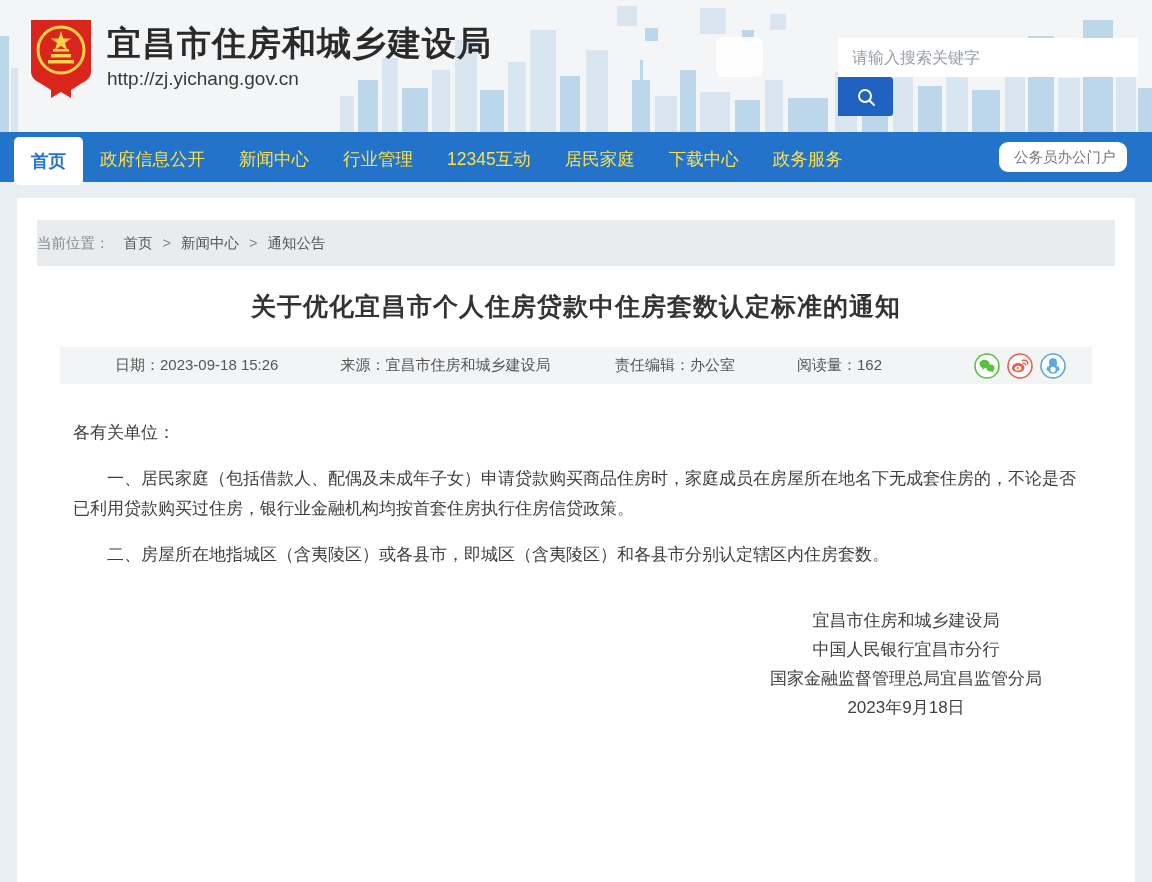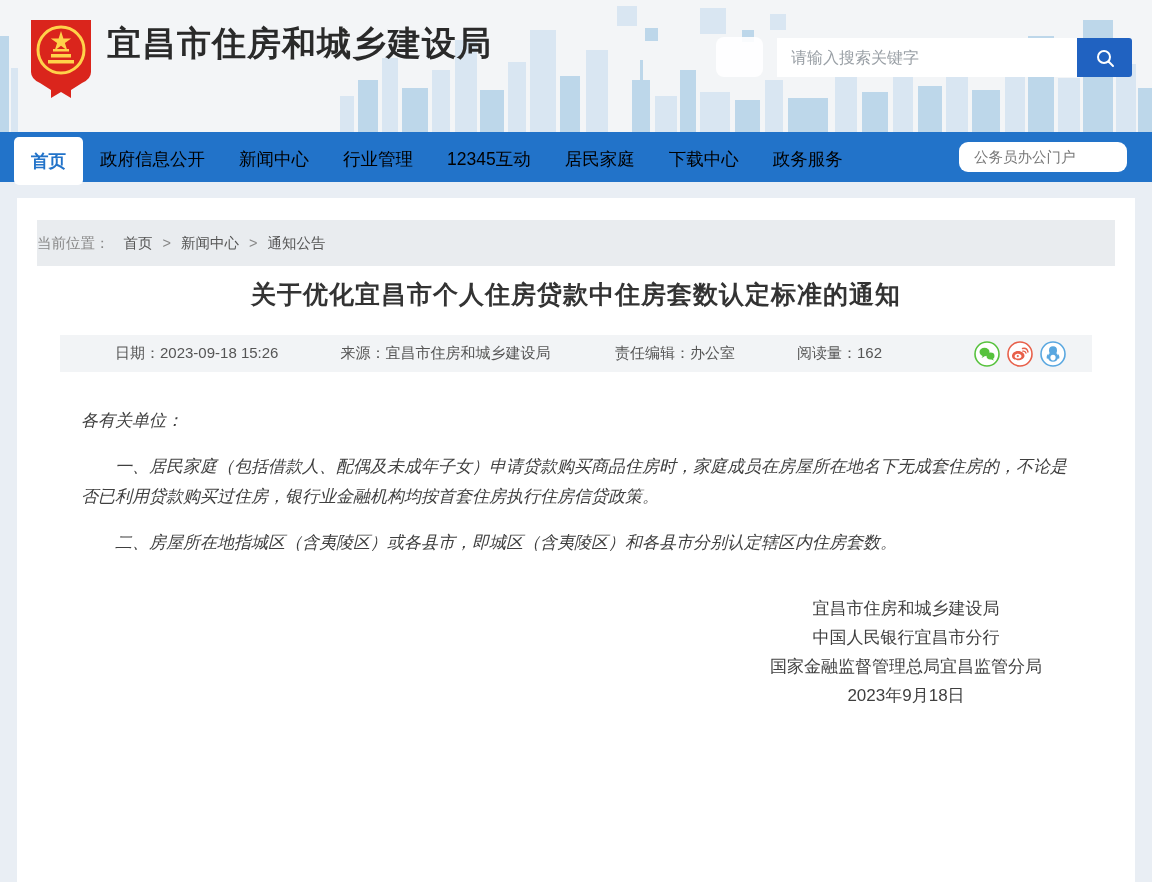--- a/index.html
+++ b/index.html
@@ -15,87 +15,87 @@
   .site-header {
     position:relative; height:132px; background:#f3f5f7; overflow:hidden;
   }
   .skyline { position:absolute; left:0; bottom:0; width:1152px; height:132px; pointer-events:none; }
   .brand { position:absolute; left:27px; top:16px; display:flex; align-items:flex-start; z-index:2; cursor:pointer; }
   .emblem { width:68px; height:82px; display:block; }
   .brand-text { margin-left:12px; padding-top:8px; }
   .site-name { font-size:34px; font-weight:bold; color:#2a2a2a; letter-spacing:1px; line-height:38px; }
   .site-url { font-size:19px; color:#3a3a3a; margin-top:6px; }
   .search-deco { position:absolute; left:716px; top:37px; width:47px; height:40px; background:rgba(255,255,255,.9); border-radius:8px; z-index:1; }
-  .search-wrap { position:absolute; right:20px; top:38px; z-index:2; display:flex; }
+  .search-wrap { position:absolute; right:14px; top:38px; z-index:2; display:flex;flex-direction:column; }
   .search-input {
     width:300px; height:39px; border:none; outline:none; background:#fff;
     padding:0 14px; font-size:16px; color:#333;
     font-family:"Liberation Sans","DejaVu Sans",sans-serif;
   }
   .search-input::placeholder { color:#9aa0a6; }
   .search-btn {
     width:55px; height:39px; border:none; background:#2062c1; cursor:pointer;
     display:flex; align-items:center; justify-content:center; border-radius:0 3px 3px 0;
   }
 
   
   .main-nav {
     position:relative; height:50px; background:#2273c9;
     display:flex; align-items:flex-start; padding-left:14px; z-index:3;
   }
   .nav-item {
     display:flex; align-items:center; height:54px; padding:0 17px;
-    color:#000000; font-size:17.5px; text-decoration:none; cursor:pointer; white-space:nowrap;
+    color:#fde047; font-size:17.5px; text-decoration:none; cursor:pointer; white-space:nowrap;
   }
   .nav-item.active {
     background:#fff; color:#2273c9; height:48px; margin-top:5px;
     border-radius:5px; font-weight:bold;
   }
   .portal-btn {
-    position:absolute; right:25px; top:10px; width:168px; height:30px;
+    position:absolute; right:25px; top:10px; width:128px; height:30px;
     background:#fff; border-radius:9px; border:none; cursor:pointer;
     font-size:14.5px; color:#777; text-align:left; padding-left:15px; line-height:30px;
     font-family:"Liberation Sans","DejaVu Sans",sans-serif;
   }
 
   
   .content-panel {
     background:#fff; margin:16px 17px 0 17px; min-height:684px;
     padding:22px 20px 40px 20px; position:relative;
   }
   .breadcrumb-bar {
     background:#e9ecef; height:46px; display:flex; align-items:center;
     font-size:14.5px; color:#888;
   }
   .breadcrumb-bar a { color:#555; text-decoration:none; cursor:pointer; margin:0 10px; }
   .breadcrumb-bar a:first-of-type { margin-left:14px; }
   .bc-sep { color:#888; }
 
   .article-title {
     text-align:center; font-size:25px; font-weight:bold; color:#333;
-    margin-top:12px; letter-spacing:1px;
+    margin-top:24px; letter-spacing:1px;
   }
 
   .meta-bar {
     margin:24px 23px 0 23px; background:#f2f4f6; height:37px;
     display:flex; align-items:center; padding:0 26px 0 55px;
     font-size:15px; color:#555;gap:20px;
   }
   .meta-item { white-space:nowrap; }
   .meta-src { margin-left:42px; }
   .meta-editor { margin-left:auto; }
   .meta-views { margin-left:42px; }
   .share-icons { margin-left:72px; display:flex; align-items:center; gap:7px; }
   .share { display:block; width:26px; height:26px; cursor:pointer; }
 
   
   .article-body {
     margin:34px 28px 0 28px; font-size:17px; line-height:30px; color:#3f3f3f;
   }
-  .article-body p { margin:16px 16px; text-indent:2em;font-style:italic; }
+  .article-body p { margin:16px 8px; text-indent:2em; }
   .article-body p.no-indent { text-indent:0; }
   .signatures {
     float:right; text-align:center; margin:20px 45px 0 0; line-height:29px; font-size:17px;
   }
   .article-body::after { content:""; display:block; clear:both; }
 </style>
 </head>
 <body>
 
 <div class="page">
@@ -150,20 +150,21 @@
       <svg class="emblem" viewBox="0 0 68 82" xmlns="http://www.w3.org/2000/svg">
         <path d="M4 4 h60 v52 q0 7 -9 11 l-11 7 v8 l-10 -6 -10 6 v-8 l-11 -7 q-9 -4 -9 -11 z" fill="#da251c"></path>
         <circle cx="34" cy="34" r="23" fill="none" stroke="#ffd24a" stroke-width="3"></circle>
         <path d="M34 15 l2.4 7.4 h7.8 l-6.3 4.6 2.4 7.4 -6.3 -4.6 -6.3 4.6 2.4 -7.4 -6.3 -4.6 h7.8 z" fill="#ffd24a"></path>
         <rect x="24" y="38" width="20" height="3.5" fill="#ffd24a"></rect>
         <rect x="21" y="44" width="26" height="3.5" fill="#ffd24a"></rect>
         <rect x="26" y="33" width="16" height="2.5" fill="#ffd24a"></rect>
       </svg>
       <div class="brand-text">
         <div class="site-name">宜昌市住房和城乡建设局</div>
+        <div class="site-url">http://zj.yichang.gov.cn</div>
       </div>
     </div>
 
     <div class="search-deco"></div>
     <div class="search-wrap">
       <input class="search-input" type="text" placeholder="请输入搜索关键字" style="">
       <button class="search-btn">
         <svg width="20" height="20" viewBox="0 0 20 20">
           <circle cx="9" cy="9" r="6" fill="none" stroke="#fff" stroke-width="2"></circle>
           <line x1="13.5" y1="13.5" x2="18" y2="18" stroke="#fff" stroke-width="2" stroke-linecap="round"></line>

